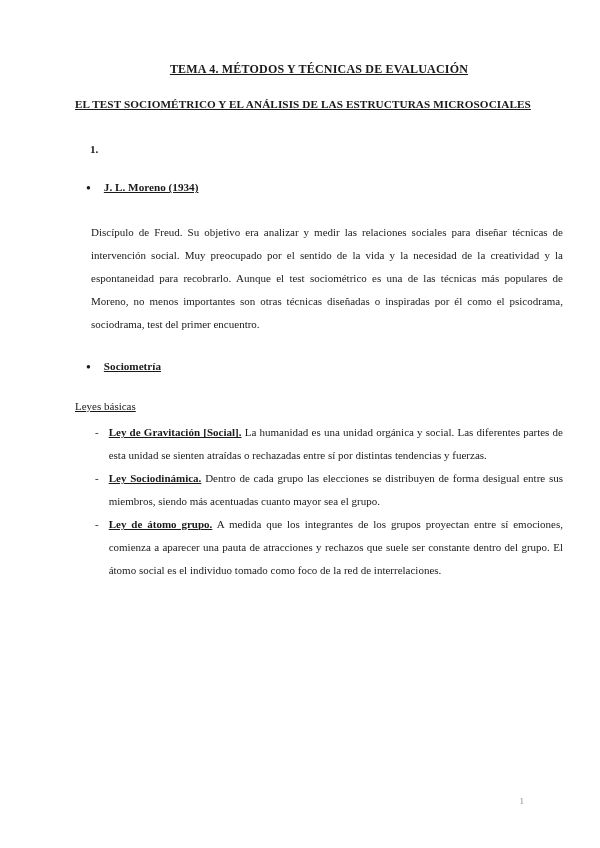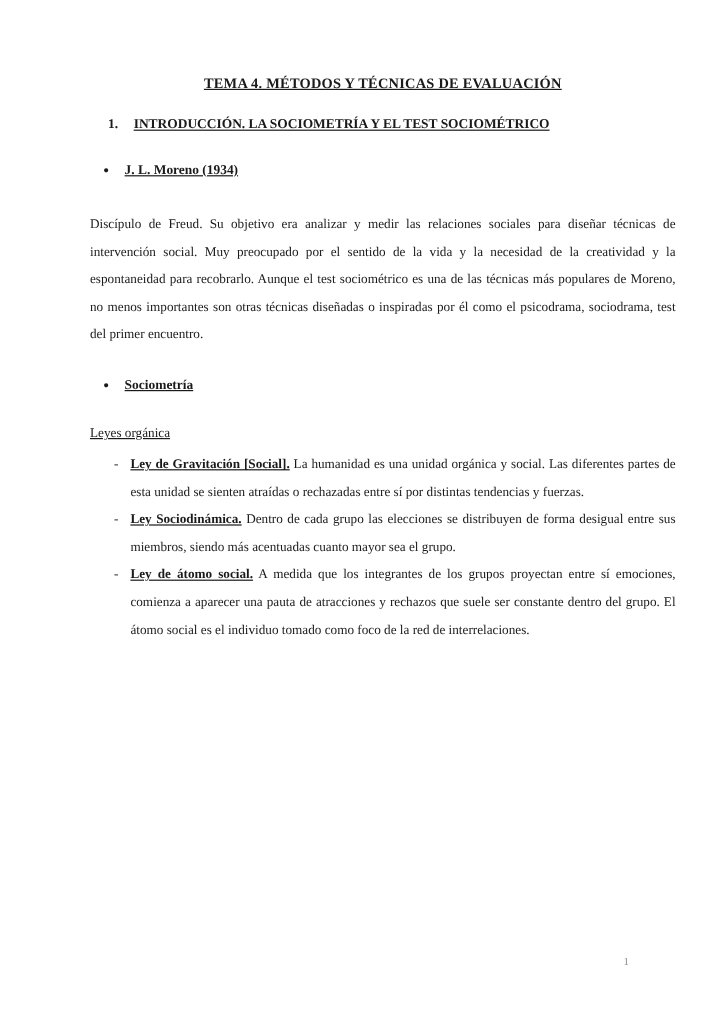--- a/index.html
+++ b/index.html
@@ -63,21 +63,21 @@
     transform: translateY(-1px);
   }
   .bullet-item .b-text {
     text-decoration: underline;
     text-align: right;
   }
   .para {
     font-size: 11px;
     line-height: 23px;
     text-align: justify;
-    margin: 0 0 24px 0;
+    margin: 0 0 24px 16px;
   }
   .para.single {
     margin-bottom: 26px;
   }
   .laws-heading {
     font-size: 11px;
     text-decoration: underline;
     margin: 0 0 9px 0;
   }
   .dash-item {
@@ -108,60 +108,60 @@
     color: #8a8a8a;
   }
 </style>
 </head>
 <body>
 
 <div class="page">
 
   <h1 class="title">TEMA 4. MÉTODOS Y TÉCNICAS DE EVALUACIÓN</h1>
 
+  <h2 class="section-heading">EL TEST SOCIOMÉTRICO Y EL ANÁLISIS DE LAS ESTRUCTURAS MICROSOCIALES</h2>
 
   <div class="numbered-heading">
     <span class="h-num">1.</span>
-    <span class="h-text">INTRODUCCIÓN. LA SOCIOMETRÍA Y EL TEST SOCIOMÉTRICO</span>
   </div>
 
   <div class="bullet-item">
     <span class="bullet-glyph">●</span>
     <span class="b-text">J. L. Moreno (1934)</span>
   </div>
 
   <p class="para">Discípulo de Freud. Su objetivo era analizar y medir las relaciones sociales para diseñar técnicas de intervención social. Muy preocupado por el sentido de la vida y la necesidad de la creatividad y la espontaneidad para recobrarlo. Aunque el test sociométrico es una de las técnicas más populares de Moreno, no menos importantes son otras técnicas diseñadas o inspiradas por él como el psicodrama, sociodrama, test del primer encuentro.</p>
 
   <div class="bullet-item">
     <span class="bullet-glyph">●</span>
     <span class="b-text">Sociometría</span>
   </div>
 
 
-  <p class="laws-heading">Leyes orgánica</p>
+  <p class="laws-heading">Leyes básicas</p>
 
   <div class="dash-item">
     <span class="dash">-</span>
     <span class="law-text">
       <span class="law-lead">Ley de Gravitación [Social].</span>
       <span class="law-body">La humanidad es una unidad orgánica y social. Las diferentes partes de esta unidad se sienten atraídas o rechazadas entre sí por distintas tendencias y fuerzas.</span>
     </span>
   </div>
 
   <div class="dash-item">
     <span class="dash">-</span>
     <span class="law-text">
       <span class="law-lead">Ley Sociodinámica.</span>
       <span class="law-body">Dentro de cada grupo las elecciones se distribuyen de forma desigual entre sus miembros, siendo más acentuadas cuanto mayor sea el grupo.</span>
     </span>
   </div>
 
   <div class="dash-item">
     <span class="dash">-</span>
     <span class="law-text">
-      <span class="law-lead">Ley de átomo social.</span>
+      <span class="law-lead">Ley de átomo grupo.</span>
       <span class="law-body">A medida que los integrantes de los grupos proyectan entre sí emociones, comienza a aparecer una pauta de atracciones y rechazos que suele ser constante dentro del grupo. El átomo social es el individuo tomado como foco de la red de interrelaciones.</span>
     </span>
   </div>
 
   <span class="page-number">1</span>
 
 </div>
 
 </body></html>

